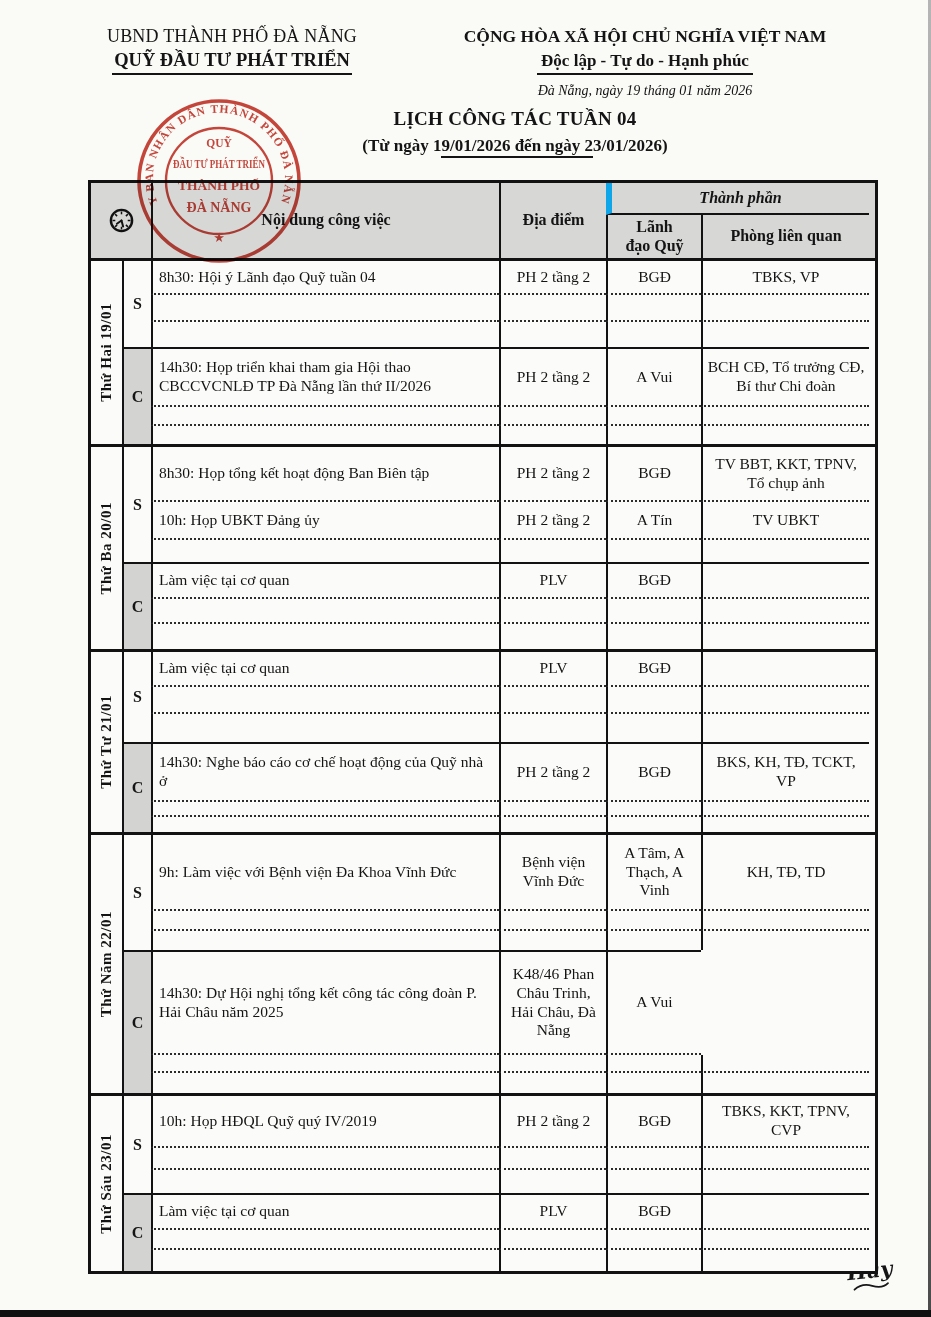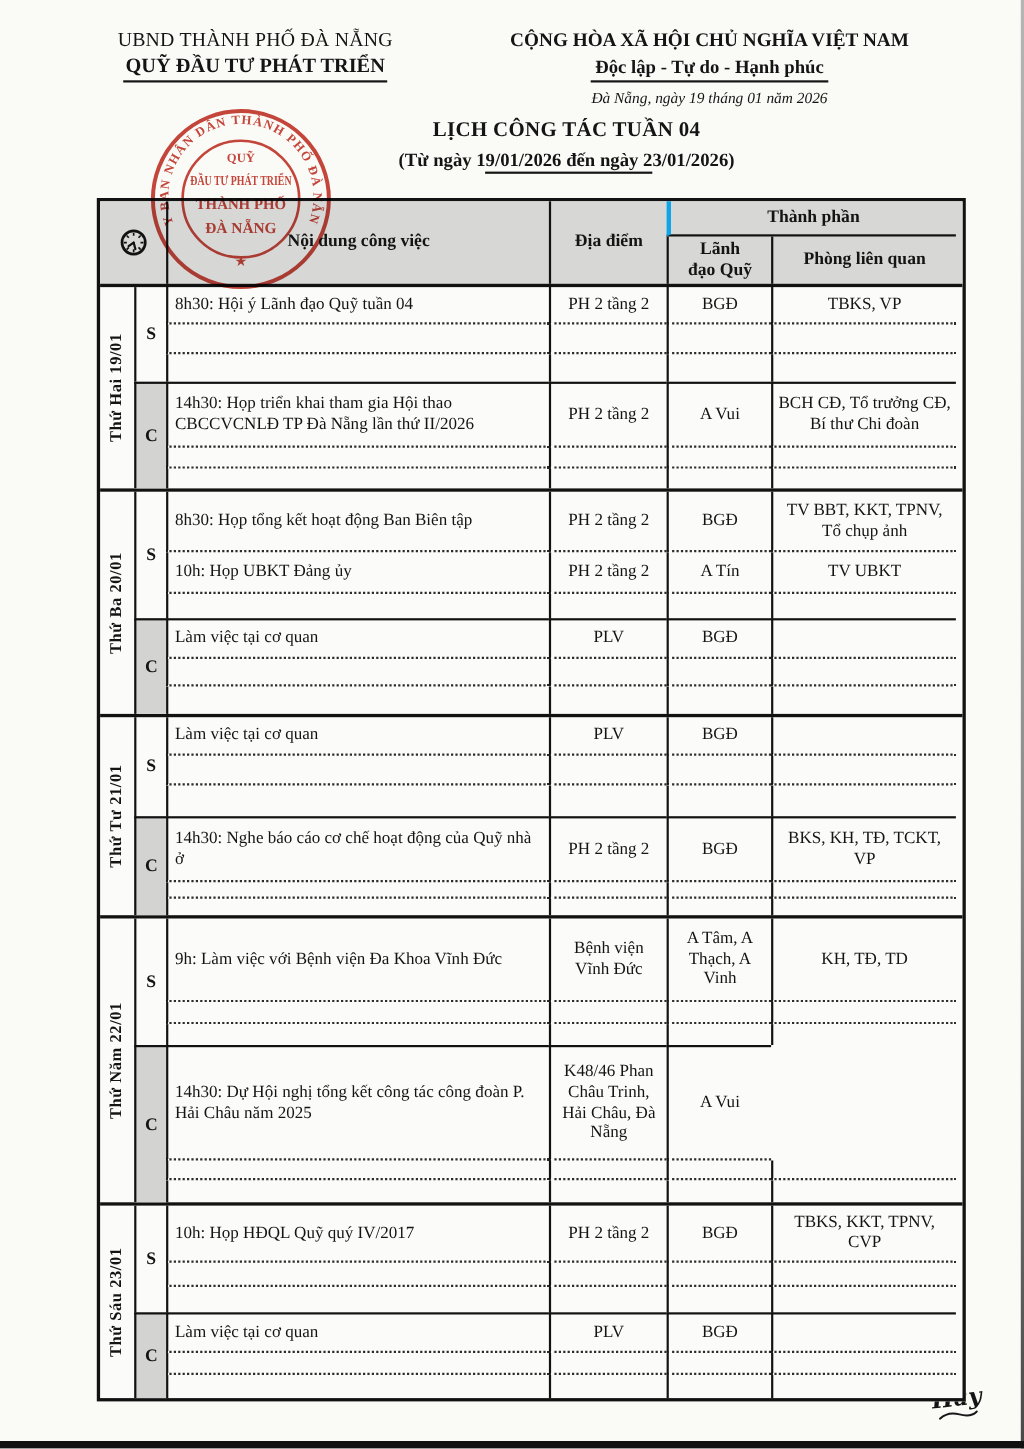--- a/index.html
+++ b/index.html
@@ -32,21 +32,21 @@
   
   .stamp{position:absolute;left:133px;top:95px;width:172px;height:172px;mix-blend-mode:multiply;opacity:.9;z-index:5;}
   
   .sched{position:absolute;left:88px;top:180px;width:784px;border:3px solid #121212;background:#fbfbf9;z-index:1;}
   .thead{display:grid;grid-template-columns:60px 348px 107px 95px 168px;grid-template-rows:32px 43px;
          background:#d7d7d6;border-bottom:3px solid #121212;font-weight:bold;font-size:16px;}
   .thead>div{display:flex;align-items:center;justify-content:center;text-align:center;line-height:1.15;}
   .h-time{grid-area:1/1/3/2;}
   .h-content{grid-area:1/2/3/3;border-left:2px solid #121212;}
   .h-location{grid-area:1/3/3/4;border-left:2px solid #121212;}
-  .h-group{grid-area:1/4/2/6;border-left:4px solid #0ea5e9;border-bottom:2px solid #121212;}
+  .h-group{grid-area:1/4/2/6;border-left:6px solid #0ea5e9;border-bottom:2px solid #121212;font-style:italic;}
   .h-leader{grid-area:2/4/3/5;border-left:2px solid #121212;padding:0 16px;}
   .h-related{grid-area:2/5/3/6;border-left:2px solid #121212;}
   .day-block{display:grid;grid-template-columns:31px 29px 348px 107px 95px 168px;}
   .day-block + .day-block{border-top:3px solid #121212;}
   .day-label-cell{grid-column:1;display:flex;align-items:center;justify-content:center;}
   .day-label-text{writing-mode:vertical-rl;transform:rotate(180deg);font-weight:bold;font-size:15px;letter-spacing:.5px;white-space:nowrap;}
   .sc-cell{grid-column:2;border-left:2px solid #121212;display:flex;align-items:center;justify-content:center;
            font-weight:bold;font-size:16px;}
   .sc-cell.c-cell{background:#d3d3d2;border-top:2px solid #121212;}
   .cell{border-left:2px solid #121212;display:flex;align-items:center;font-size:15.5px;line-height:1.2;
@@ -242,21 +242,21 @@
           <div class="cell content" style="grid-area: 6 / 3;"></div>
           <div class="cell location" style="grid-area: 6 / 4;"></div>
           <div class="cell leader" style="grid-area: 6 / 5;"></div>
           <div class="cell related" style="grid-area: 6 / 6;"></div>
         </div>
         <div class="day-block" style="grid-template-rows: 52px 22px 23px 37px 20px 21px;">
           <div class="day-label-cell" style="grid-area: 1 / 1 / 7;">
             <span class="day-label-text">Thứ Sáu 23/01</span>
           </div>
           <div class="sc-cell" style="grid-area: 1 / 2 / 4;">S</div>
-          <div class="cell content dotted" style="grid-area: 1 / 3;">10h: Họp HĐQL Quỹ quý IV/2017</div>
+          <div class="cell content dotted" style="grid-area: 1 / 3;">10h: Họp HĐQL Quỹ quý IV/2019</div>
           <div class="cell location dotted" style="grid-area: 1 / 4;">PH 2 tầng 2</div>
           <div class="cell leader dotted" style="grid-area: 1 / 5;">BGĐ</div>
           <div class="cell related dotted" style="grid-area: 1 / 6;">TBKS, KKT, TPNV, CVP</div>
           <div class="cell content dotted" style="grid-area: 2 / 3;"></div>
           <div class="cell location dotted" style="grid-area: 2 / 4;"></div>
           <div class="cell leader dotted" style="grid-area: 2 / 5;"></div>
           <div class="cell related dotted" style="grid-area: 2 / 6;"></div>
           <div class="cell content" style="grid-area: 3 / 3;"></div>
           <div class="cell location" style="grid-area: 3 / 4;"></div>
           <div class="cell leader" style="grid-area: 3 / 5;"></div>

